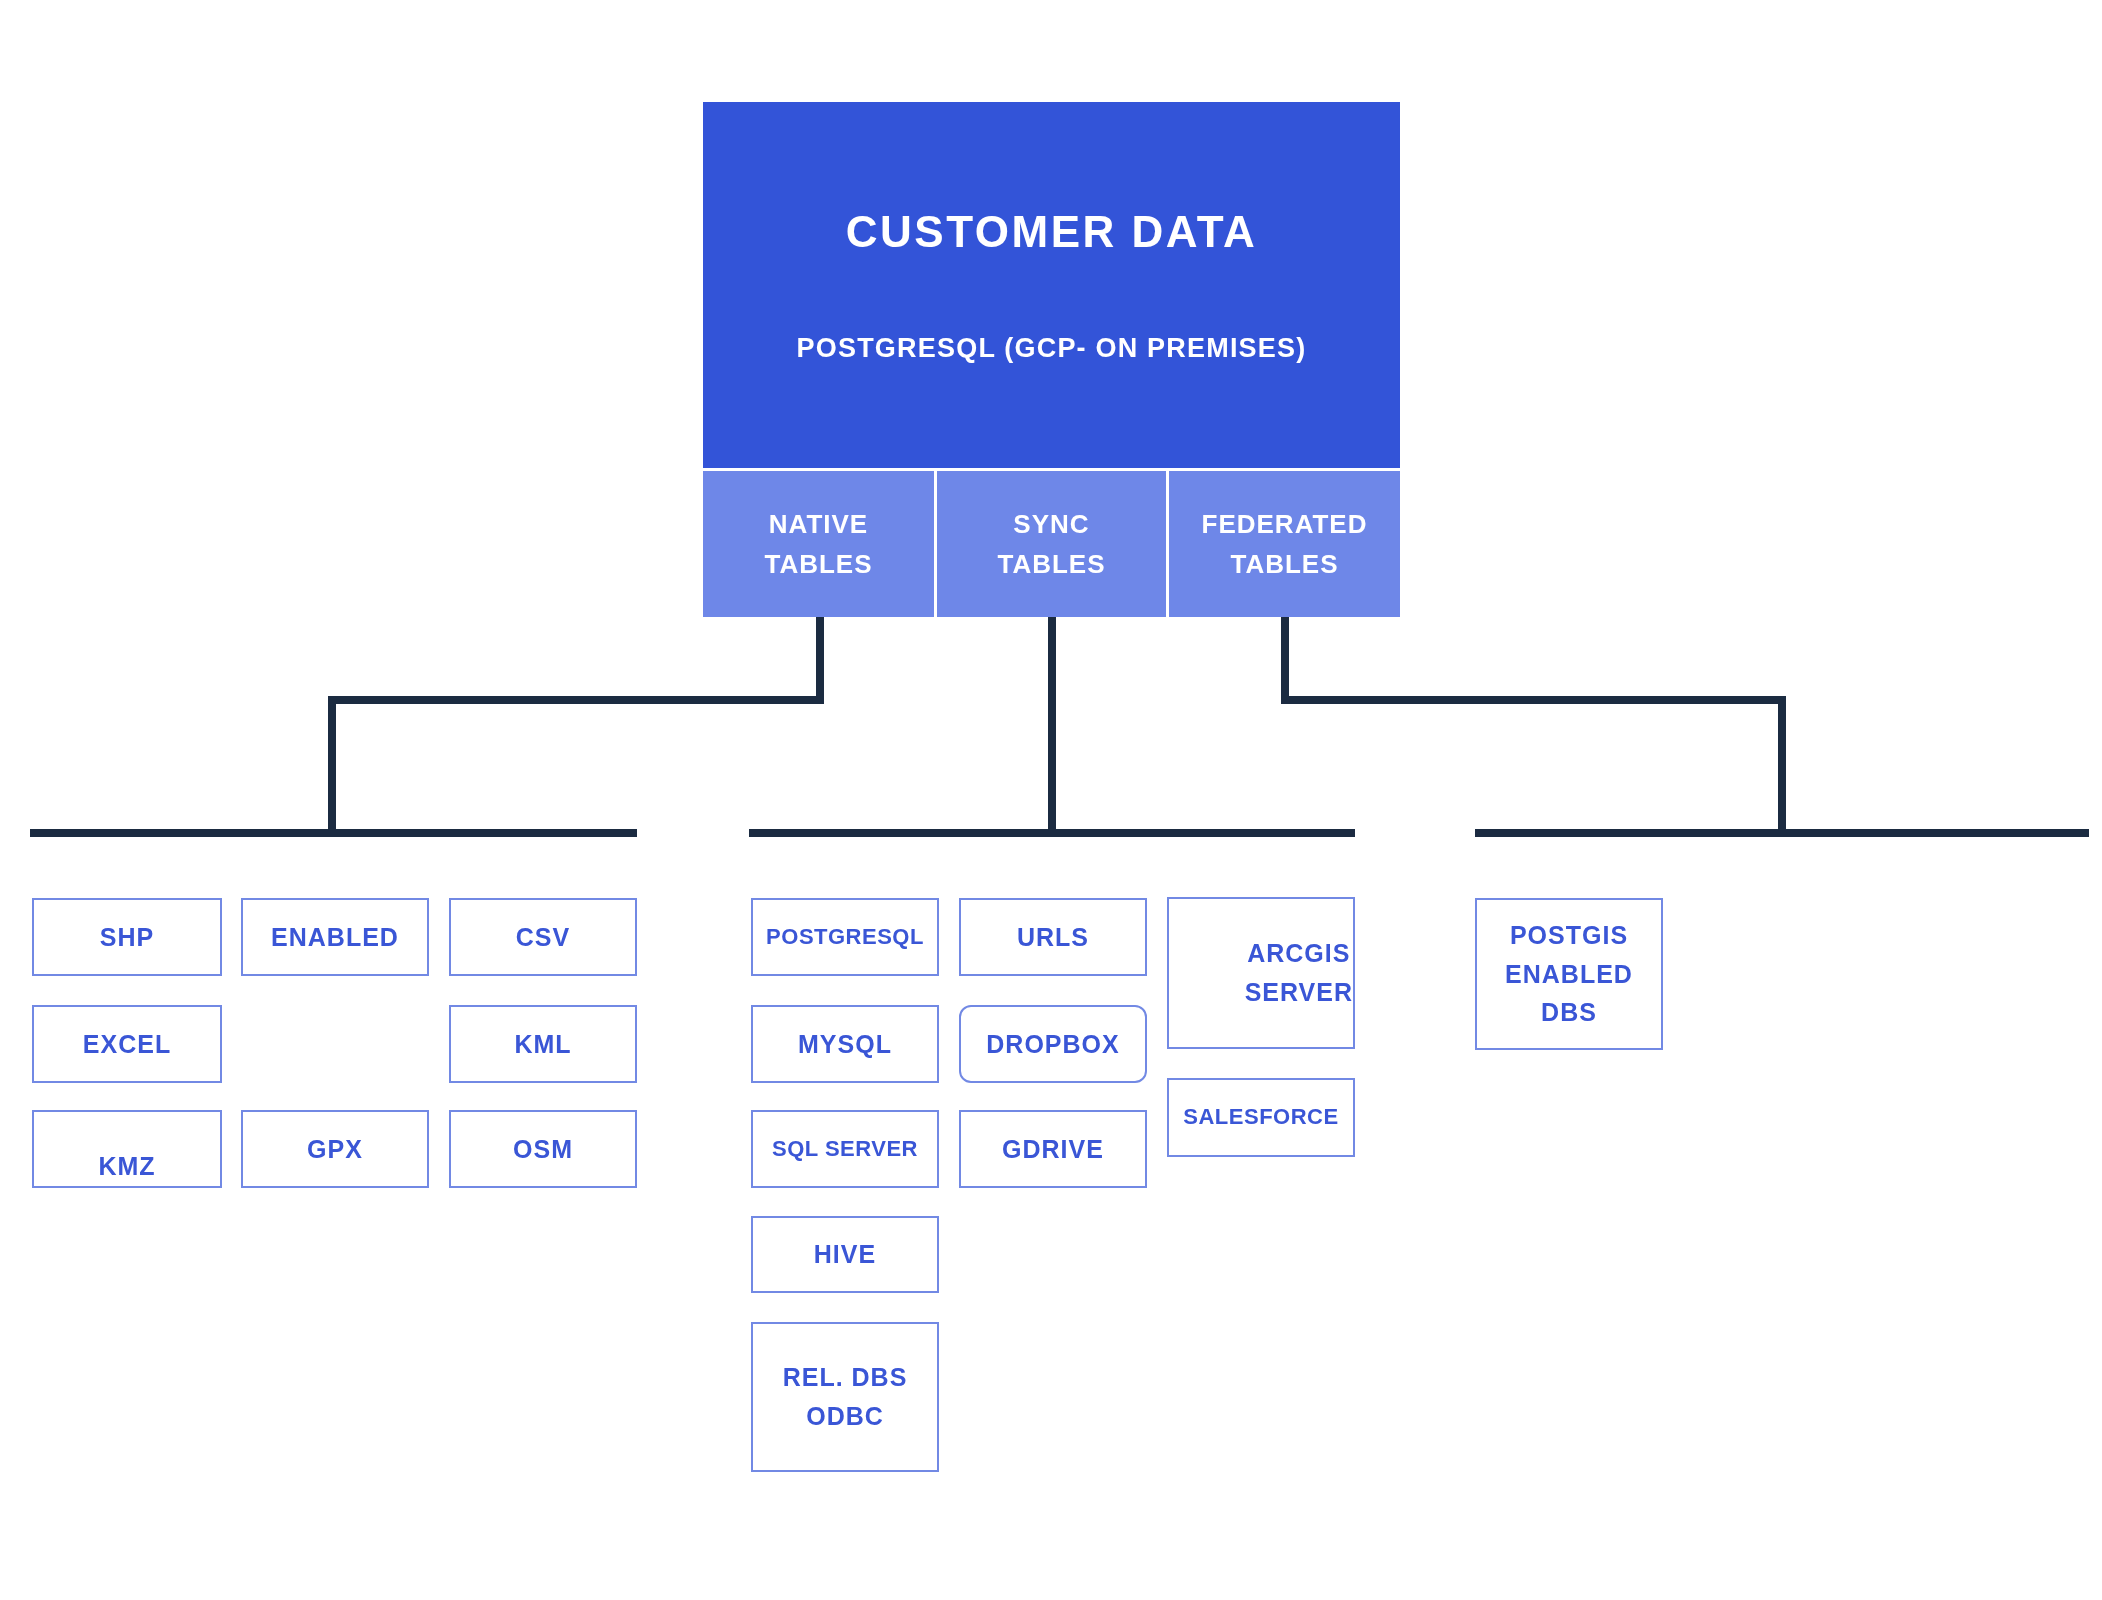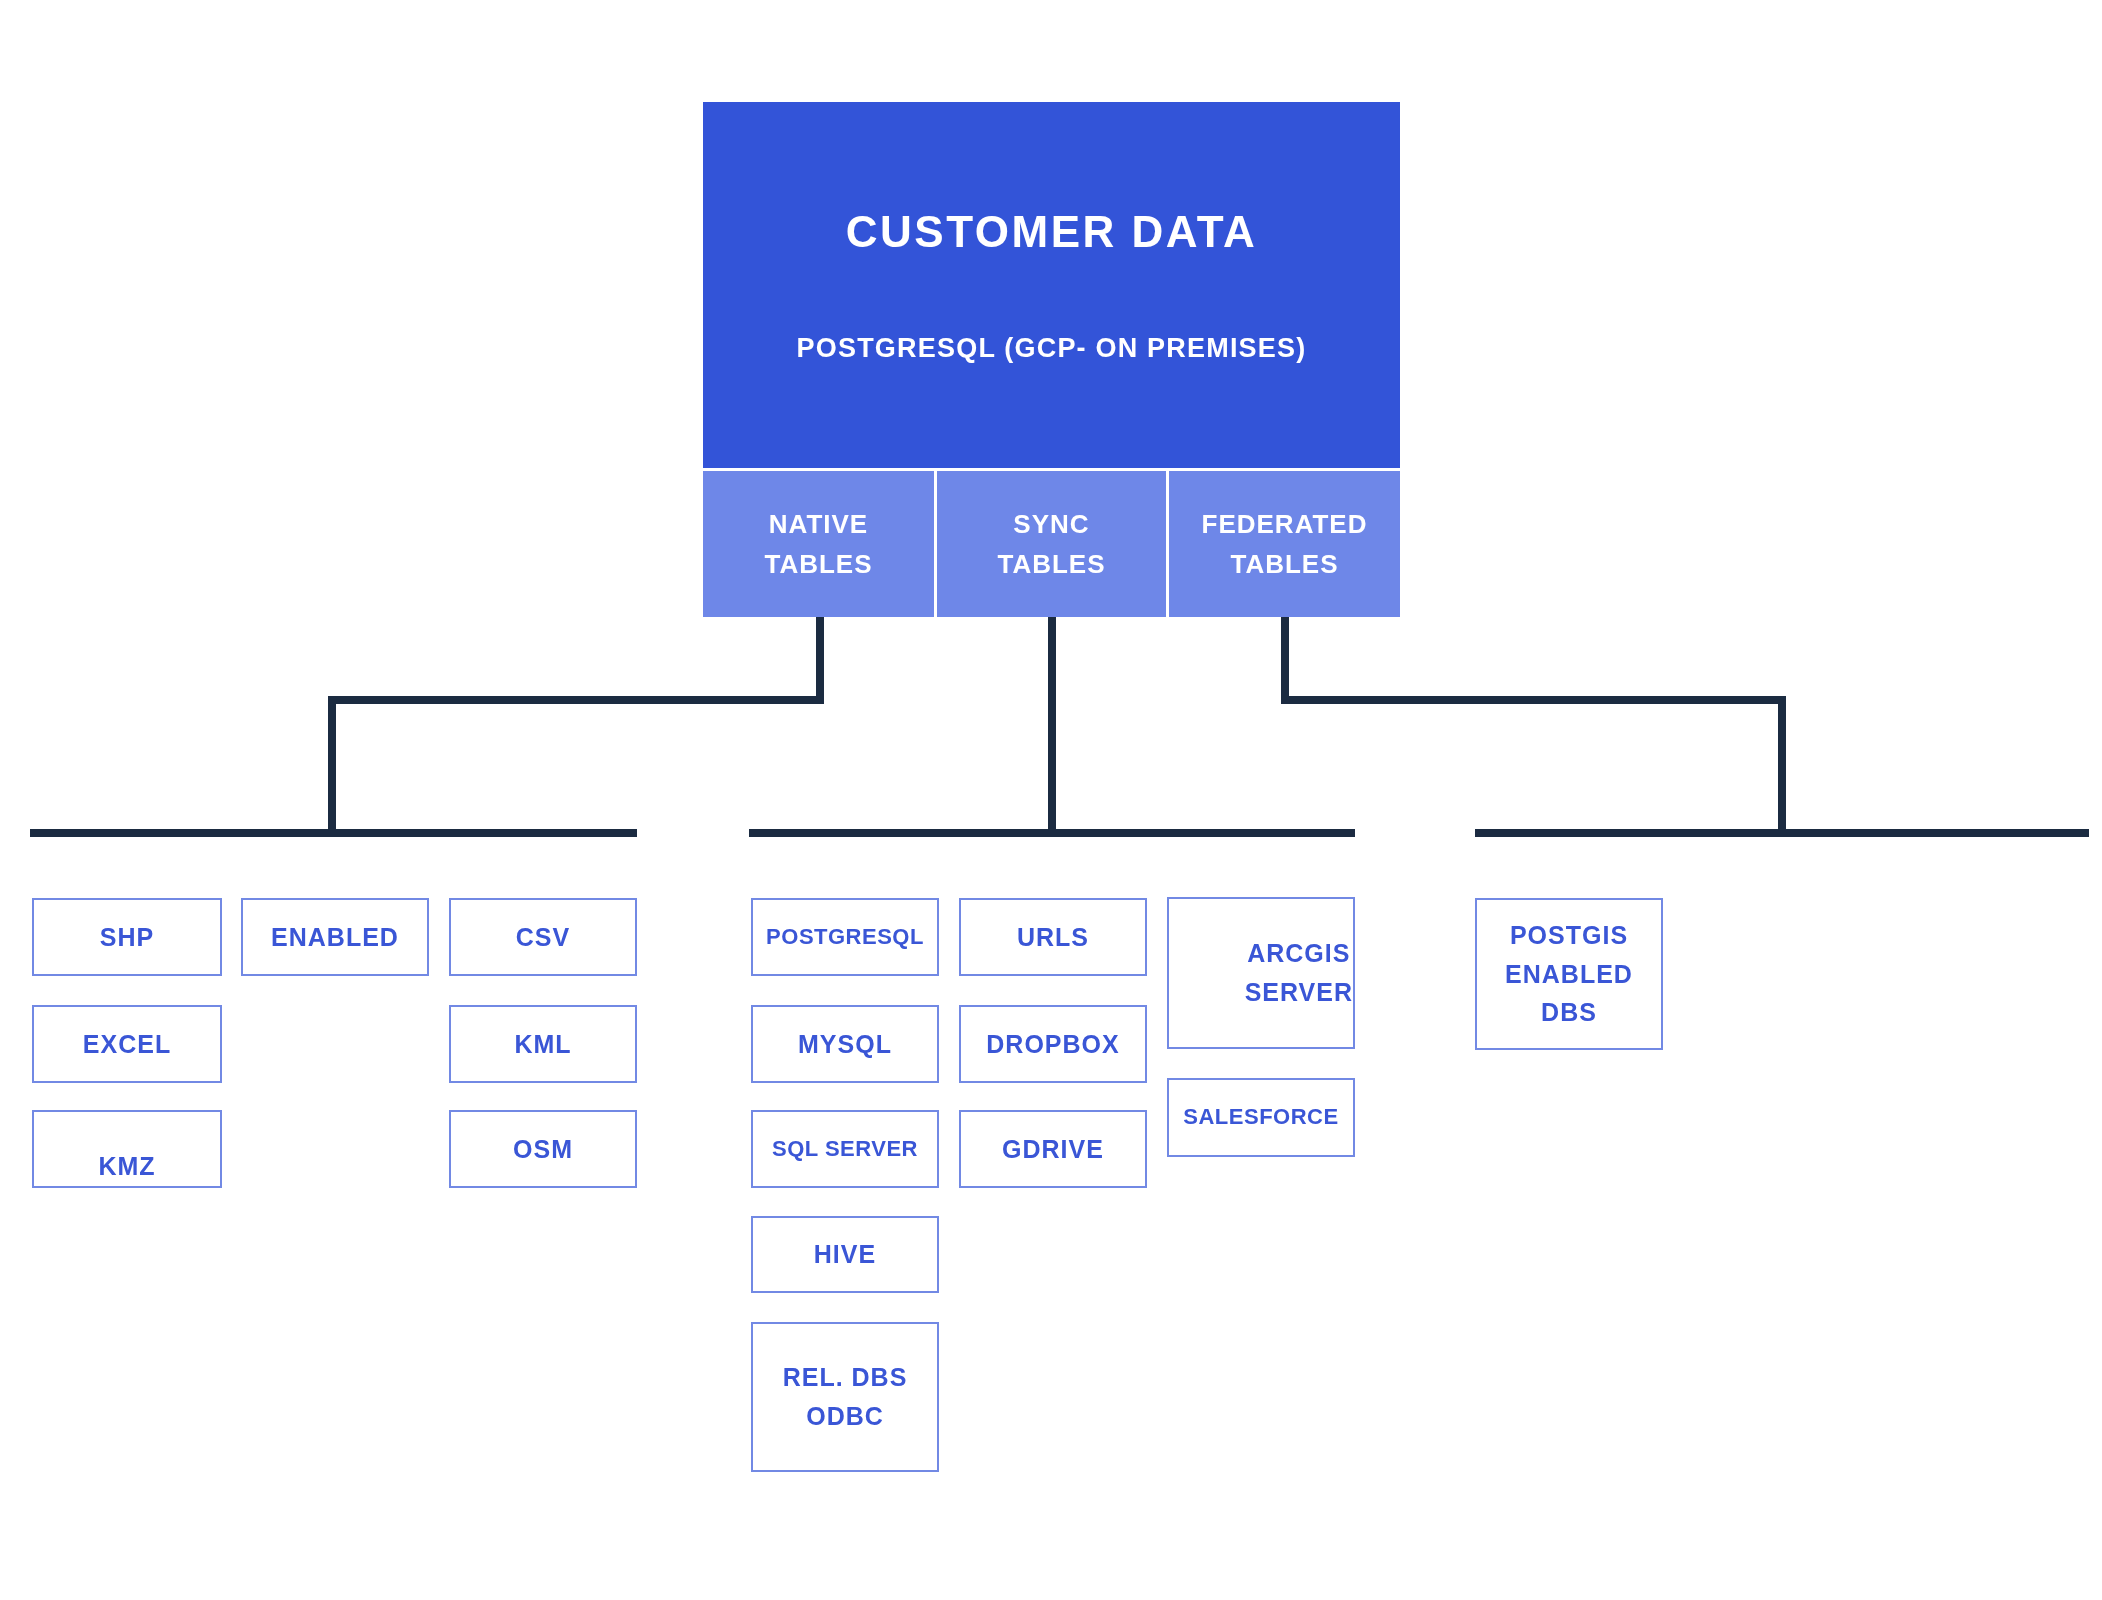--- a/index.html
+++ b/index.html
@@ -126,38 +126,41 @@
   </div>
   <div class="abs node" style="left:32px; top:1005px; width:190px; height:78px;">
     <span class="label" data-len="short">EXCEL</span>
   </div>
   <div class="abs node" style="left:449px; top:1005px; width:188px; height:78px;">
     <span class="label" data-len="short">KML</span>
   </div>
   <div class="abs node" style="left:32px; top:1110px; width:190px; height:78px;align-items:flex-end;">
     <span class="label" data-len="short">KMZ</span>
   </div>
+  <div class="abs node" style="left:241px; top:1110px; width:188px; height:78px;">
+    <span class="label" data-len="short">GPX</span>
+  </div>
   <div class="abs node" style="left:449px; top:1110px; width:188px; height:78px;">
     <span class="label" data-len="short">OSM</span>
   </div>
 
   <div class="abs node" style="left:751px; top:898px; width:188px; height:78px;">
     <span class="label" data-len="long">POSTGRESQL</span>
   </div>
   <div class="abs node" style="left:959px; top:898px; width:188px; height:78px;">
     <span class="label" data-len="short">URLS</span>
   </div>
   <div class="abs node" style="left:1167px; top:897px; width:188px; height:152px;justify-content:flex-end;">
     <span class="label" data-len="short">ARCGIS
 SERVER</span>
   </div>
   <div class="abs node" style="left:751px; top:1005px; width:188px; height:78px;">
     <span class="label" data-len="short">MYSQL</span>
   </div>
-  <div class="abs node" style="left:959px; top:1005px; width:188px; height:78px;">
+  <div class="abs node" style="left:959px; top:1005px; width:188px; height:78px;border-radius:12px;">
     <span class="label" data-len="short">DROPBOX</span>
   </div>
   <div class="abs node" style="left:1167px; top:1078px; width:188px; height:79px;">
     <span class="label" data-len="long">SALESFORCE</span>
   </div>
   <div class="abs node" style="left:751px; top:1110px; width:188px; height:78px;">
     <span class="label" data-len="long">SQL SERVER</span>
   </div>
   <div class="abs node" style="left:959px; top:1110px; width:188px; height:78px;">
     <span class="label" data-len="short">GDRIVE</span>

